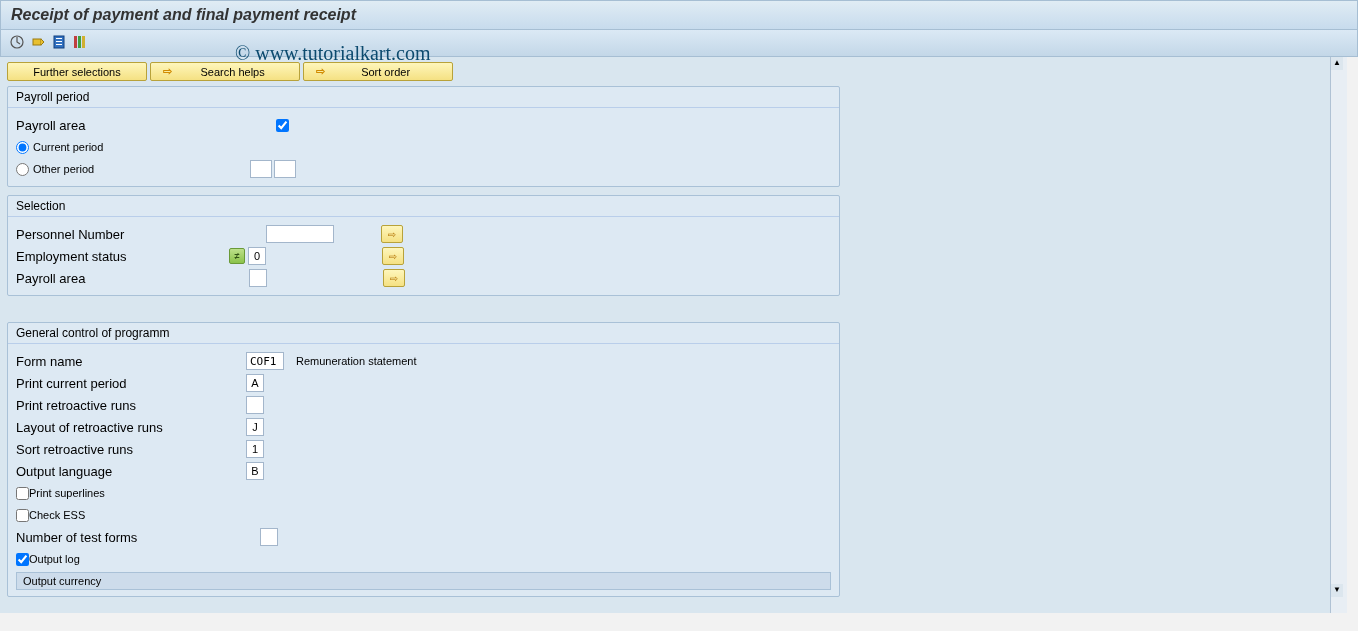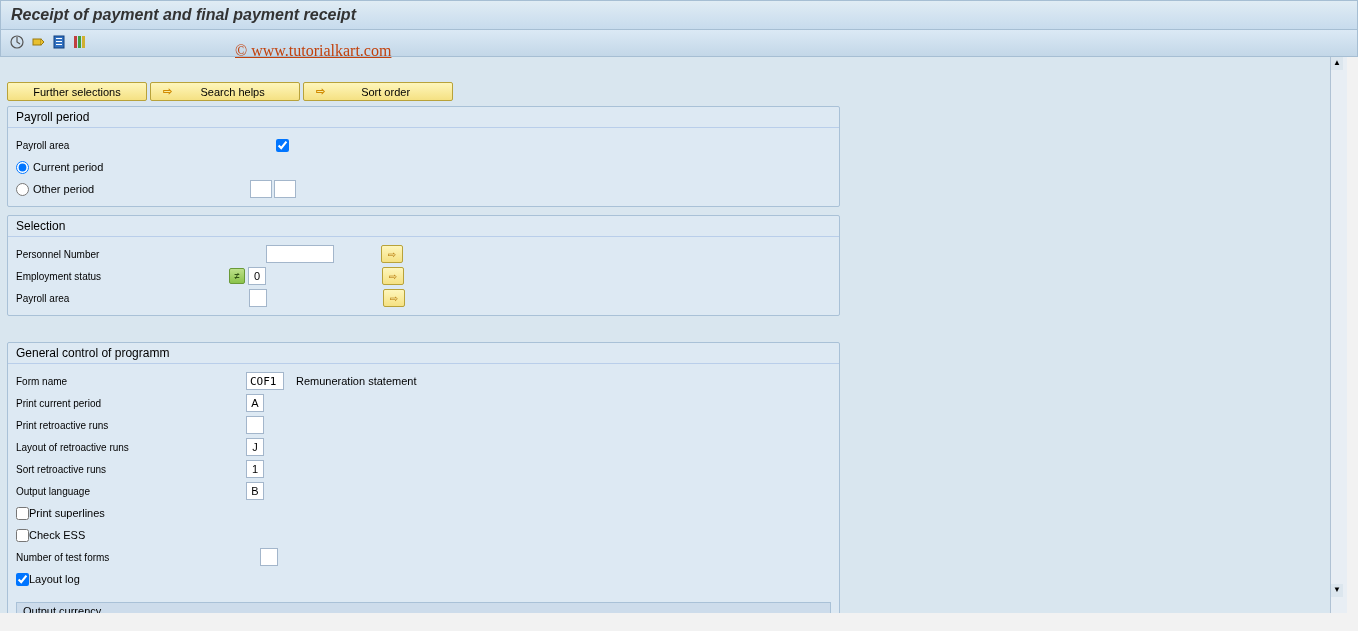--- a/index.html
+++ b/index.html
@@ -63,21 +63,20 @@
     .yellow-btn {
       background: linear-gradient(to bottom, #fef6bb, #f5e183);
       border: 1px solid #b8a23a;
       border-radius: 2px;
       padding: 2px 12px;
       font-size: 11px;
       cursor: pointer;
       display: flex;
       align-items: center;
       gap: 6px;
-      margin-top: 20px;
     }
     .yellow-btn .arrow-right {
       color: #d18a00;
       font-weight: bold;
     }
     .groupbox {
       background: #dde9f3;
       border: 1px solid #a9c1d7;
       border-radius: 2px;
       margin-bottom: 8px;
@@ -93,21 +92,21 @@
       padding: 6px 8px;
     }
     .field-row {
       display: flex;
       align-items: center;
       height: 22px;
       margin-bottom: 0px;
     }
     .field-label {
       width: 230px;
-      font-size: 10px;
+      font-size: 13px;
     }
     .radio-row label {
       display: flex;
       align-items: center;
       gap: 4px;
     }
     input[type="text"] {
       border: 1px solid #a3b6cb;
       background: #fff;
       height: 18px;
@@ -146,30 +145,29 @@
       background: linear-gradient(to bottom,#bde08a,#8bc34a);
       border:1px solid #6a9a37; border-radius:2px;
       font-size:9px; line-height:14px; text-align:center;
       color:#335416; font-weight:bold;
     }
     .subgroup-header {
       background: #cddceb;
       border: 1px solid #a9c1d7;
       padding: 2px 6px;
       font-size: 11px;
-      margin-top: 12px;
+      margin-top: 2px;
     }
     .watermark {
       position: absolute;
       top: 42px; left: 235px;
-      color: #c2410c;
-      font-size: 16px;
+      color: #0c4a6e;
+      font-size: 20px;
       font-family: Georgia, serif;
       pointer-events: none;
-      text-decoration: underline;
     }
   </style>
 </head>
 <body>
 
 <div class="title-bar">Receipt of payment and final payment receipt</div>
 
 <div class="toolbar">
   <span title="Execute">
     <svg width="16" height="16" viewBox="0 0 16 16">
@@ -301,21 +299,21 @@
         <div class="checkrow">
           <input type="checkbox" style="">
           <span>Check ESS</span>
         </div>
         <div class="field-row">
           <span class="field-label" style="width:244px;">Number of test forms</span>
           <input type="text" class="input-tiny" style="">
         </div>
         <div class="checkrow">
           <input type="checkbox" checked="" style="">
-          <span>Layout log</span>
+          <span>Output log</span>
         </div>
         <div class="subgroup-header">Output currency</div>
       </div>
     </div>
 
   </div>
 
   <div class="right-scroll">
     <div class="scroll-arrow">▲</div>
     <div style="height:514px;"></div>

